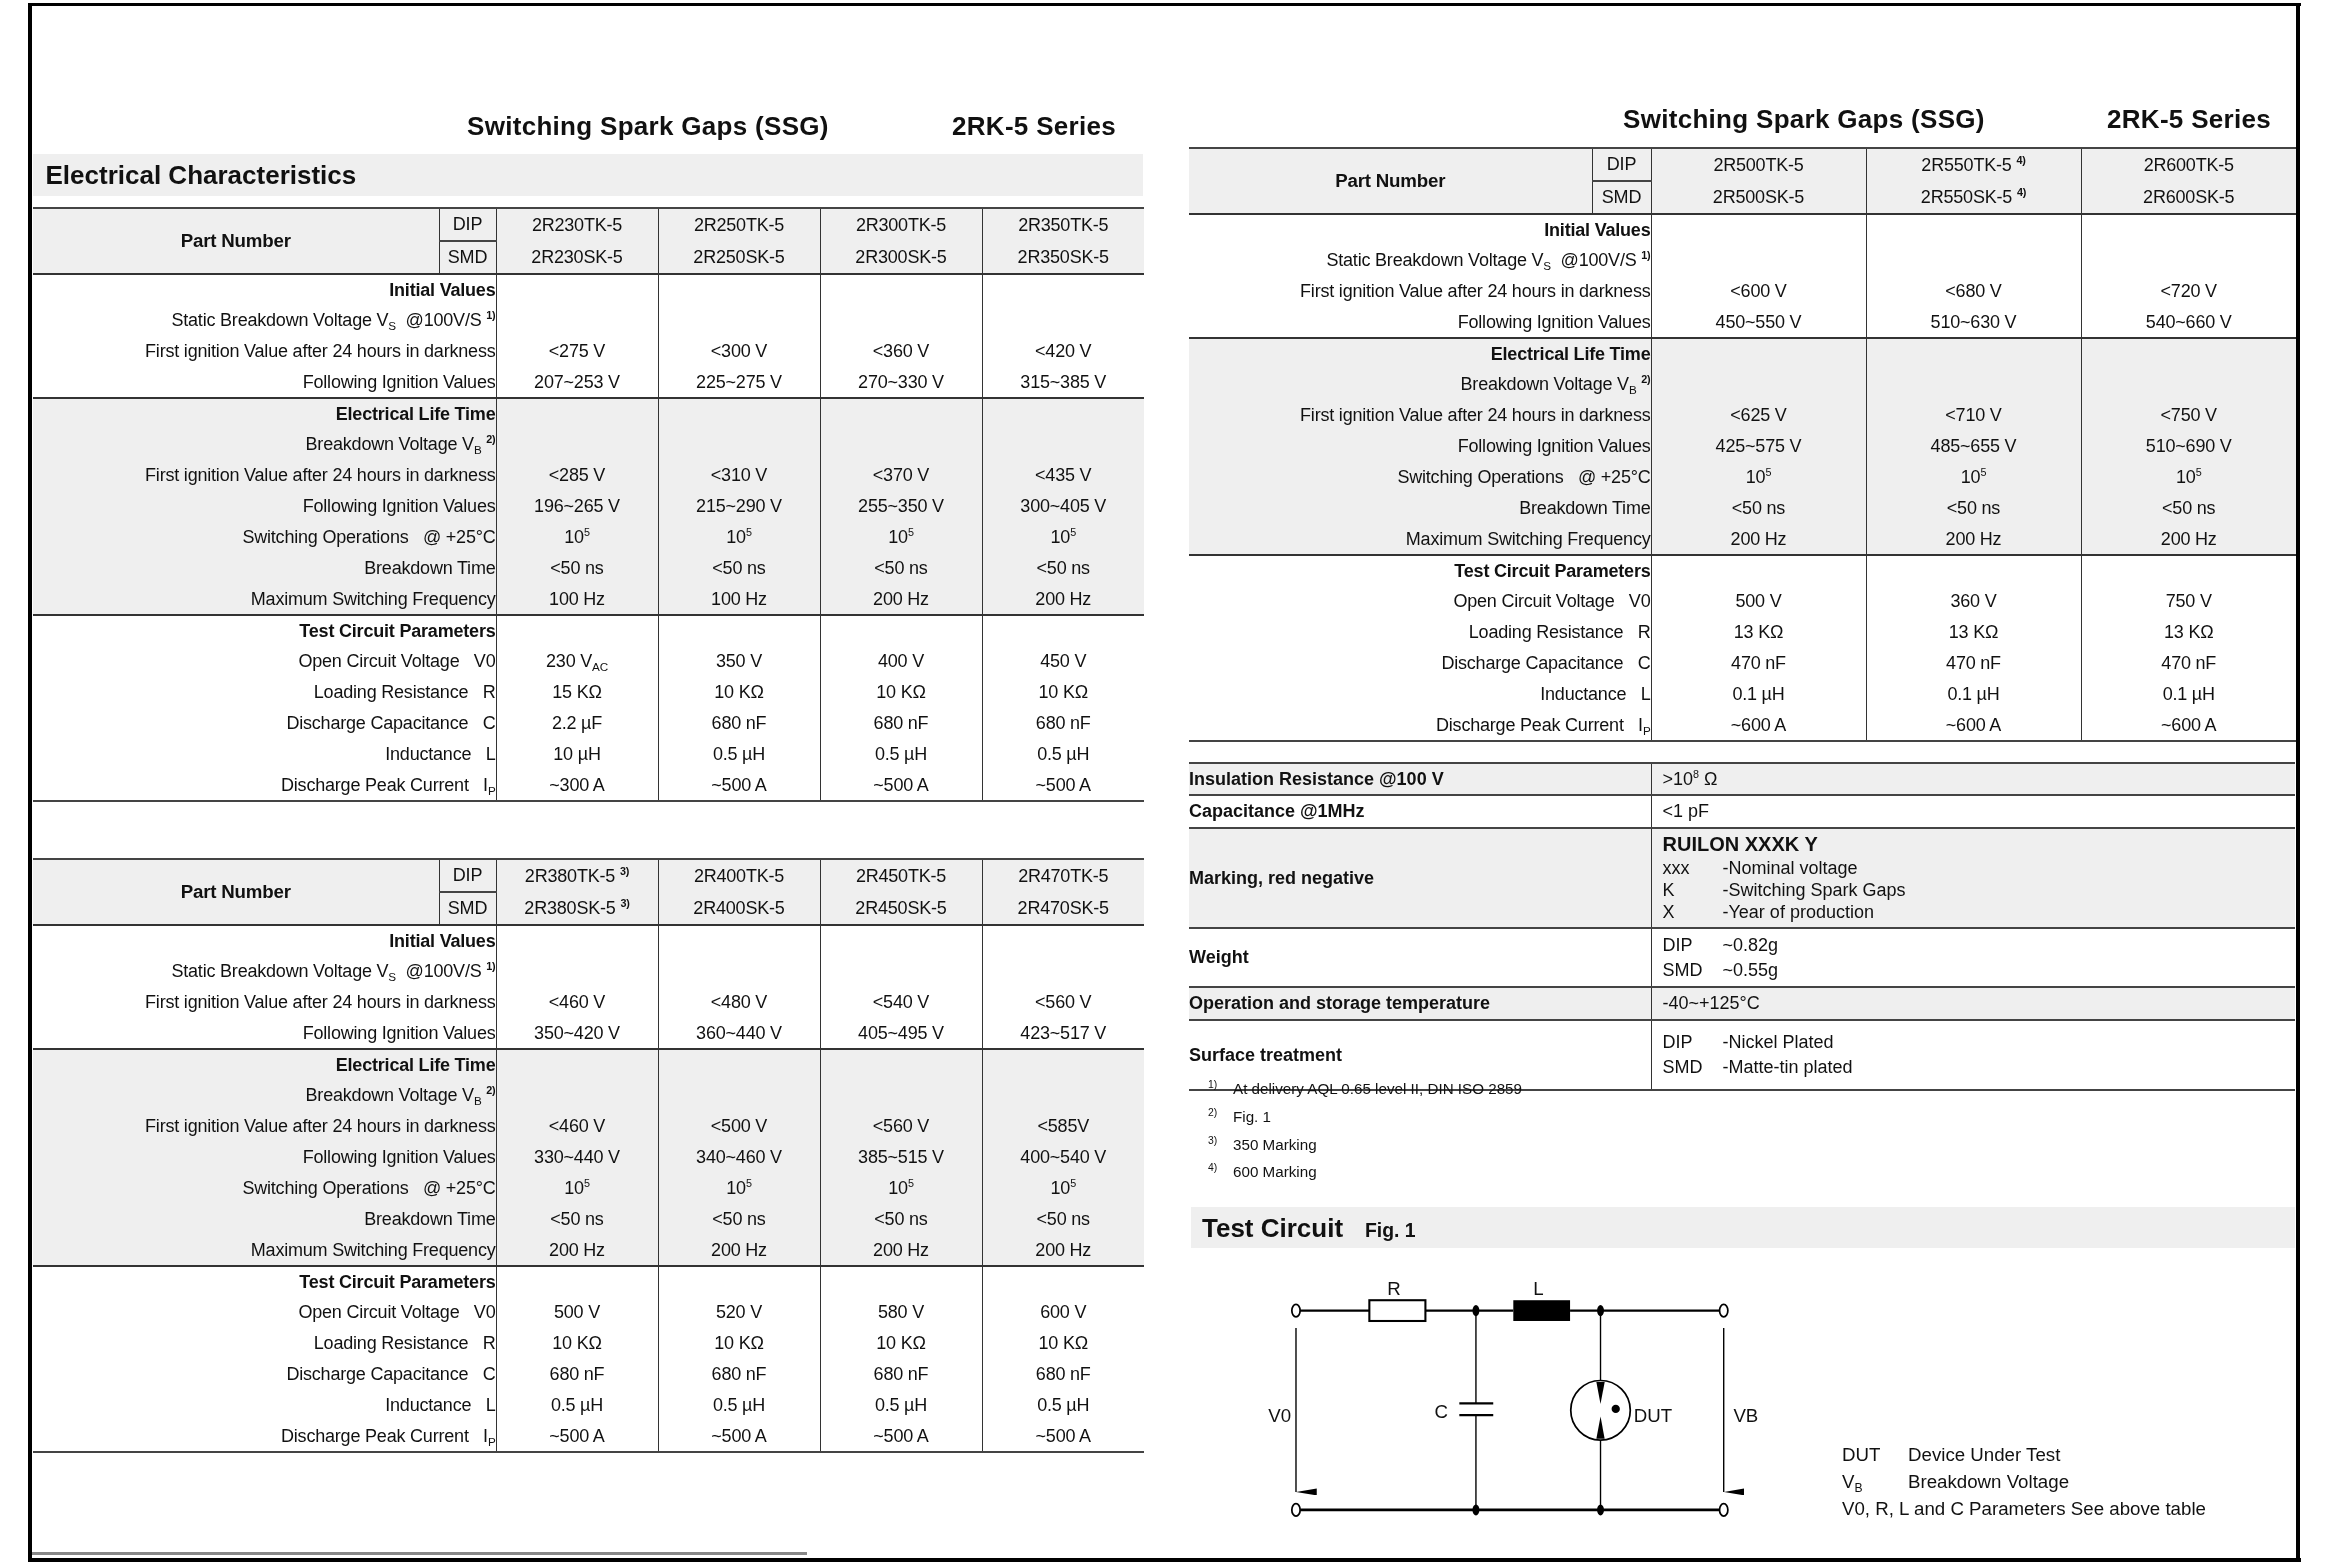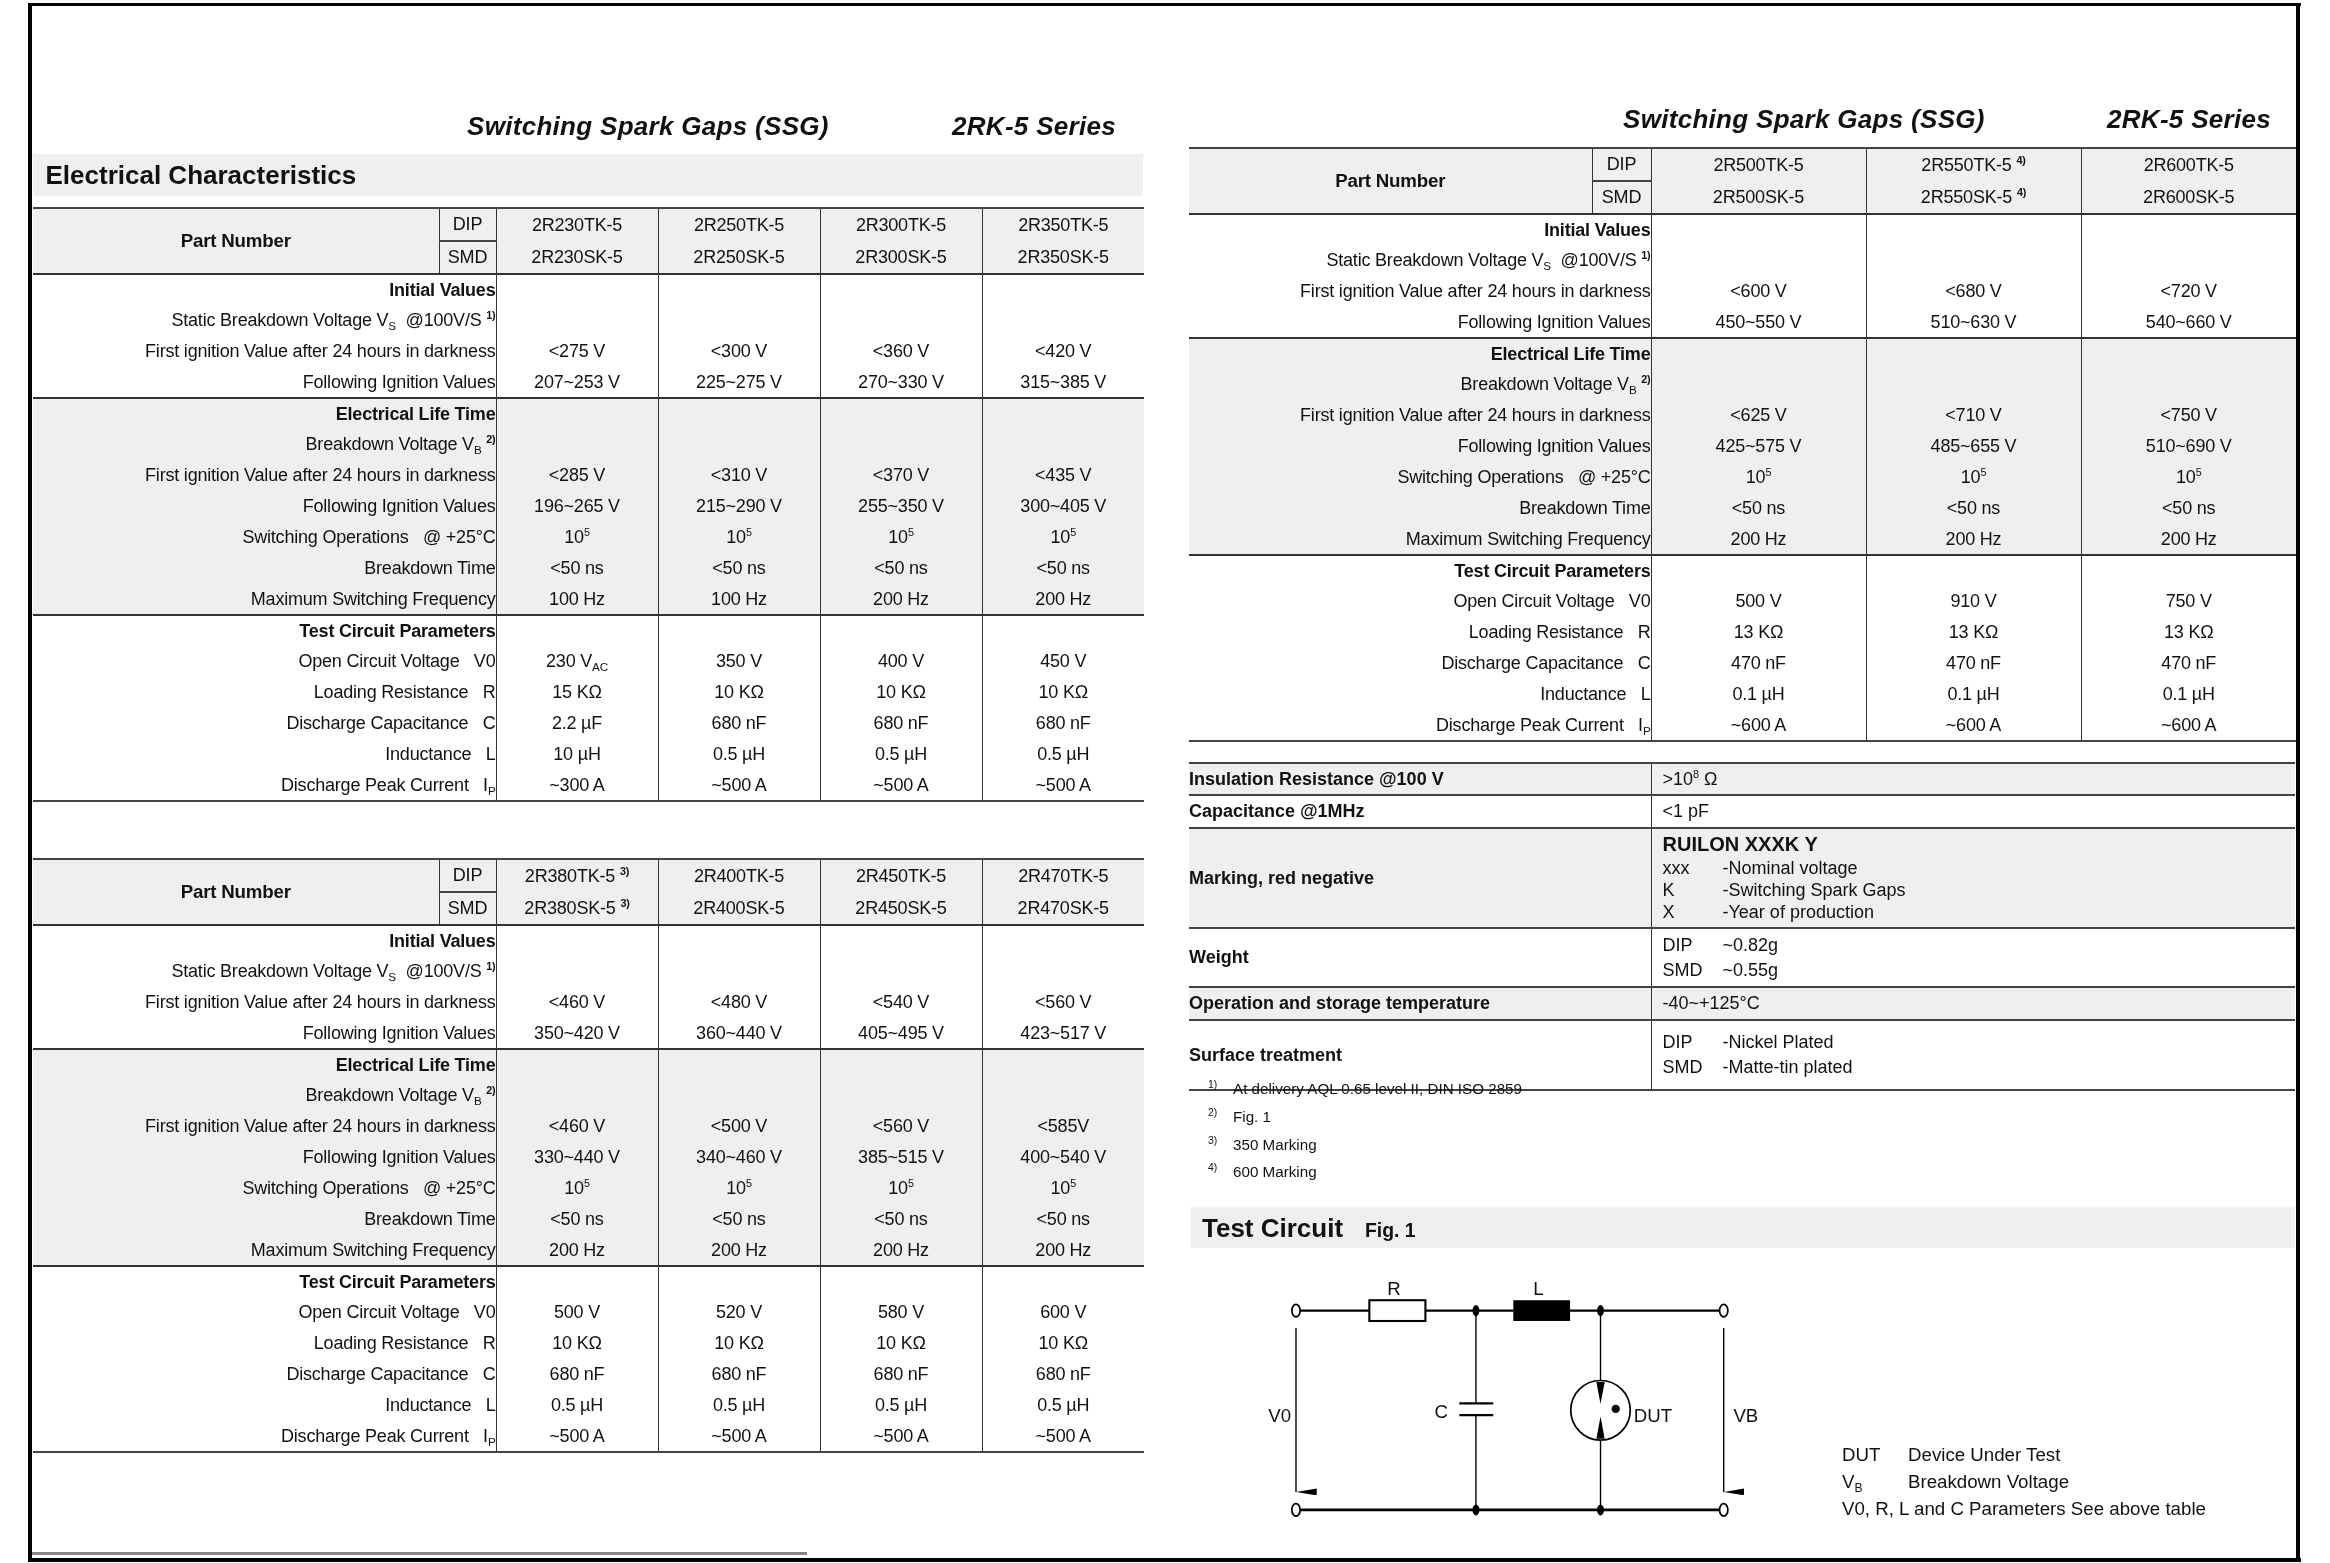--- a/index.html
+++ b/index.html
@@ -5,21 +5,21 @@
   html, body { margin: 0; padding: 0; background: #ffffff; }
   body { width: 2330px; height: 1563px; position: relative; overflow: hidden;
          font-family: "Liberation Sans", "DejaVu Sans", sans-serif; color: #111; }
   .abs { position: absolute; }
   .frame-top { left: 28px; top: 2.8px; width: 2273px; height: 3.5px; background: #000; }
   .frame-left { left: 28px; top: 2.8px; width: 4.2px; height: 1559px; background: #000; }
   .frame-right { left: 2296px; top: 2.8px; width: 4.2px; height: 1559px; background: #000; }
   .frame-bottom { left: 28px; top: 1558px; width: 2273px; height: 4.2px; background: #000; }
   .frame-bottom-gray { left: 32px; top: 1552px; width: 775px; height: 2.8px; background: #888; }
 
-  .page-title { font-weight: bold; font-size: 26px; letter-spacing: 0.3px; white-space: nowrap; font-style: italic; }
+  .page-title { font-weight: bold; font-size: 26px; letter-spacing: 0.3px; white-space: nowrap; }
   .band { background: #efefef; }
   .band-title { font-weight: bold; font-size: 26px; white-space: nowrap; }
   .band-sub { font-weight: bold; font-size: 19.4px; white-space: nowrap; }
 
   table.spec { position: absolute; border-collapse: collapse; table-layout: fixed; font-size: 18px; letter-spacing: -0.2px; }
   table.spec td { padding: 0; white-space: nowrap; overflow: visible; vertical-align: middle; }
   table.spec td.val { text-align: center; border-left: 1.4px solid #333; }
   table.spec td.lbl { text-align: right; }
   table.spec tr.hdr td { background: #efefef; }
   table.spec tr.hdr td.pn { text-align: center; font-weight: bold; font-size: 18.7px; border-right: 1.4px solid #333; }
@@ -461,21 +461,21 @@
         </tr>
         <tr class="sec-start" style="height:31px">
           <td class="lbl lvl0" colspan="2">Test Circuit Parameters</td>
           <td class="val"></td>
           <td class="val"></td>
           <td class="val"></td>
         </tr>
         <tr class="" style="height:31px">
           <td class="lbl lvl1" colspan="2">Open&nbsp;Circuit&nbsp;Voltage&nbsp;&nbsp;&nbsp;V0</td>
           <td class="val">500 V</td>
-          <td class="val">910 V</td>
+          <td class="val">360 V</td>
           <td class="val">750 V</td>
         </tr>
         <tr class="" style="height:31px">
           <td class="lbl lvl1" colspan="2">Loading&nbsp;Resistance&nbsp;&nbsp;&nbsp;R</td>
           <td class="val">13 KΩ</td>
           <td class="val">13 KΩ</td>
           <td class="val">13 KΩ</td>
         </tr>
         <tr class="" style="height:31px">
           <td class="lbl lvl1" colspan="2">Discharge&nbsp;Capacitance&nbsp;&nbsp;&nbsp;C</td>

